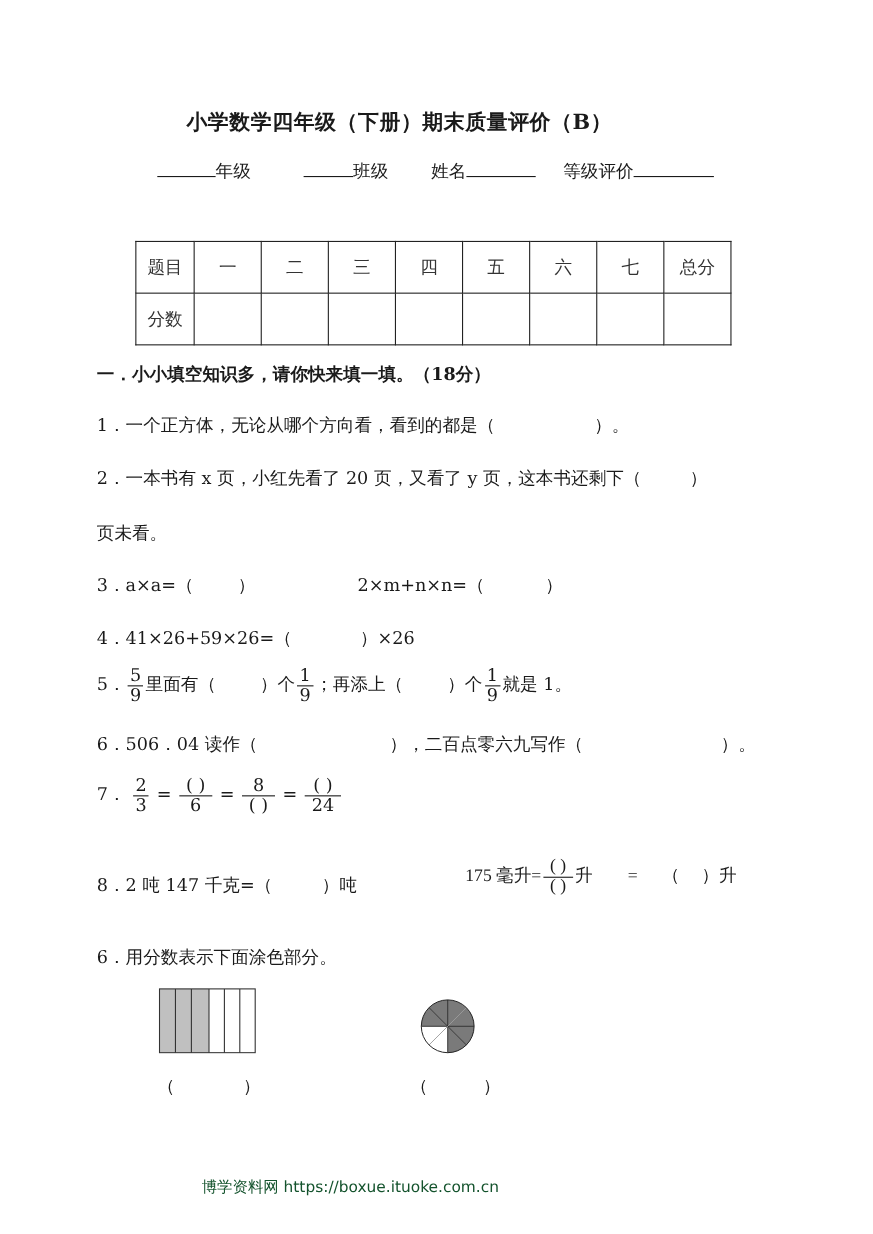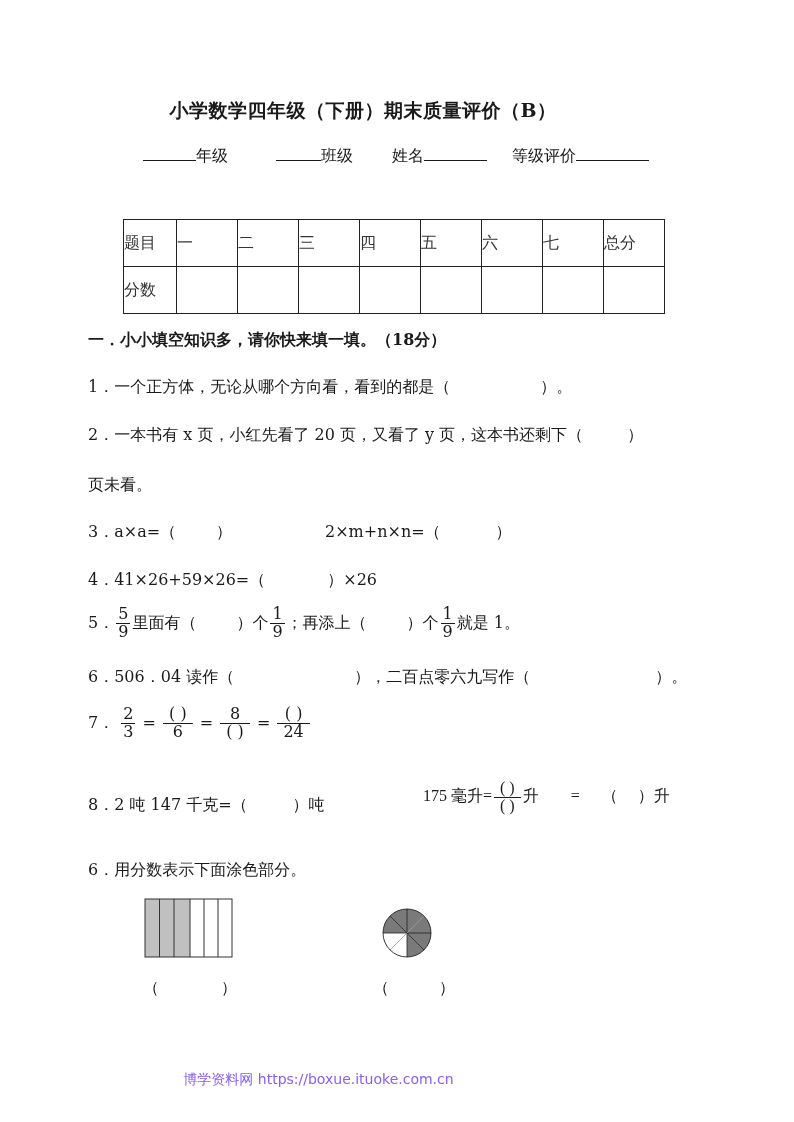--- a/index.html
+++ b/index.html
@@ -15,21 +15,21 @@
     }
     .info { top: 144px; font-size: 16px; }
     .blank { display: inline-block; border-bottom: 1px solid #1a1a1a; height: 16px; vertical-align: baseline; }
 
     table.score {
       position: absolute; left: 123px; top: 219px;
       border-collapse: collapse; font-size: 16px;
     }
     table.score td {
       border: 1.3px solid #222; width: 60px; height: 46px;
-      text-align: left; padding: 0; color: #333;
+      text-align: center; padding: 0; color: #333;
     }
     table.score td:first-child { width: 52px; }
 
     .section { left: 88px; top: 330px; font-size: 16px; font-weight: bold; }
     .q { left: 88px; font-size: 16px; }
 
     .frac {
       display: inline-flex; flex-direction: column; align-items: center;
       vertical-align: middle; line-height: 1.05; margin: 0 2px;
     }
@@ -38,21 +38,21 @@
     .frac .den { padding: 0 2px; }
     .frac.wide .num, .frac.wide .den { padding: 0 6px; }
 
     .rect-fig { position: absolute; left: 144px; top: 898px; }
     .pie-fig { position: absolute; left: 381px; top: 907px; }
     .paren { font-size: 16px; }
 
     .footer {
       left: 0; width: 637px; top: 1071px; text-align: center;
       font-family: "DejaVu Sans", "Liberation Sans", sans-serif;
-      font-size: 14px; color: #8b5cf6;
+      font-size: 14px; color: #14532d;
     }
   </style>
 </head>
 <body>
 
 <div class="abs title">小学数学四年级（下册）期末质量评价（B）</div>
 
 <div class="abs info" style="left:143px;">
   <span class="blank" style="width:53px;"></span><span>年级</span>
 </div>

